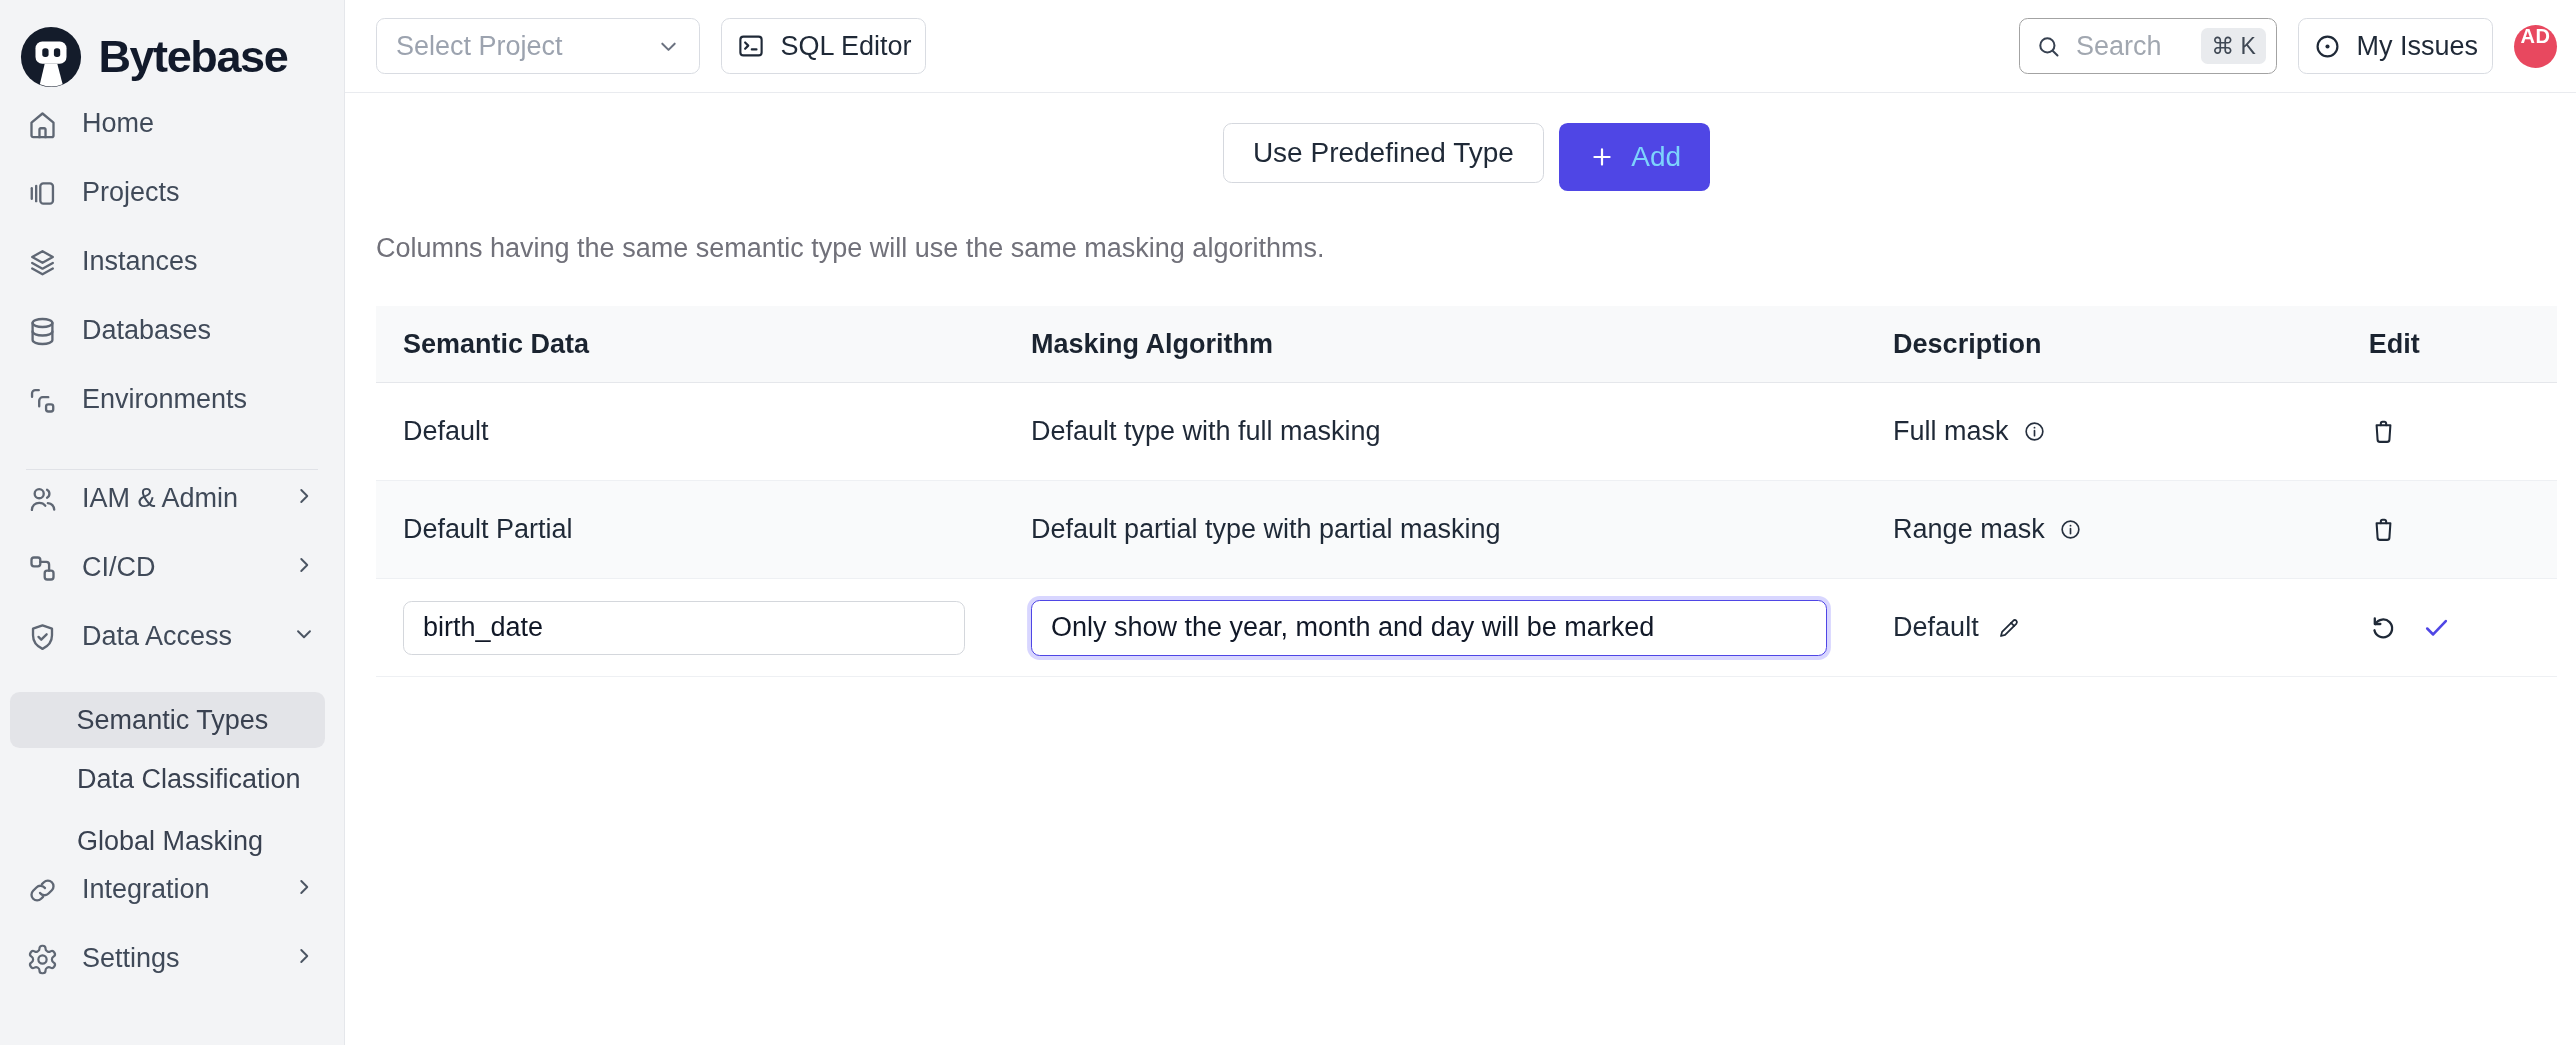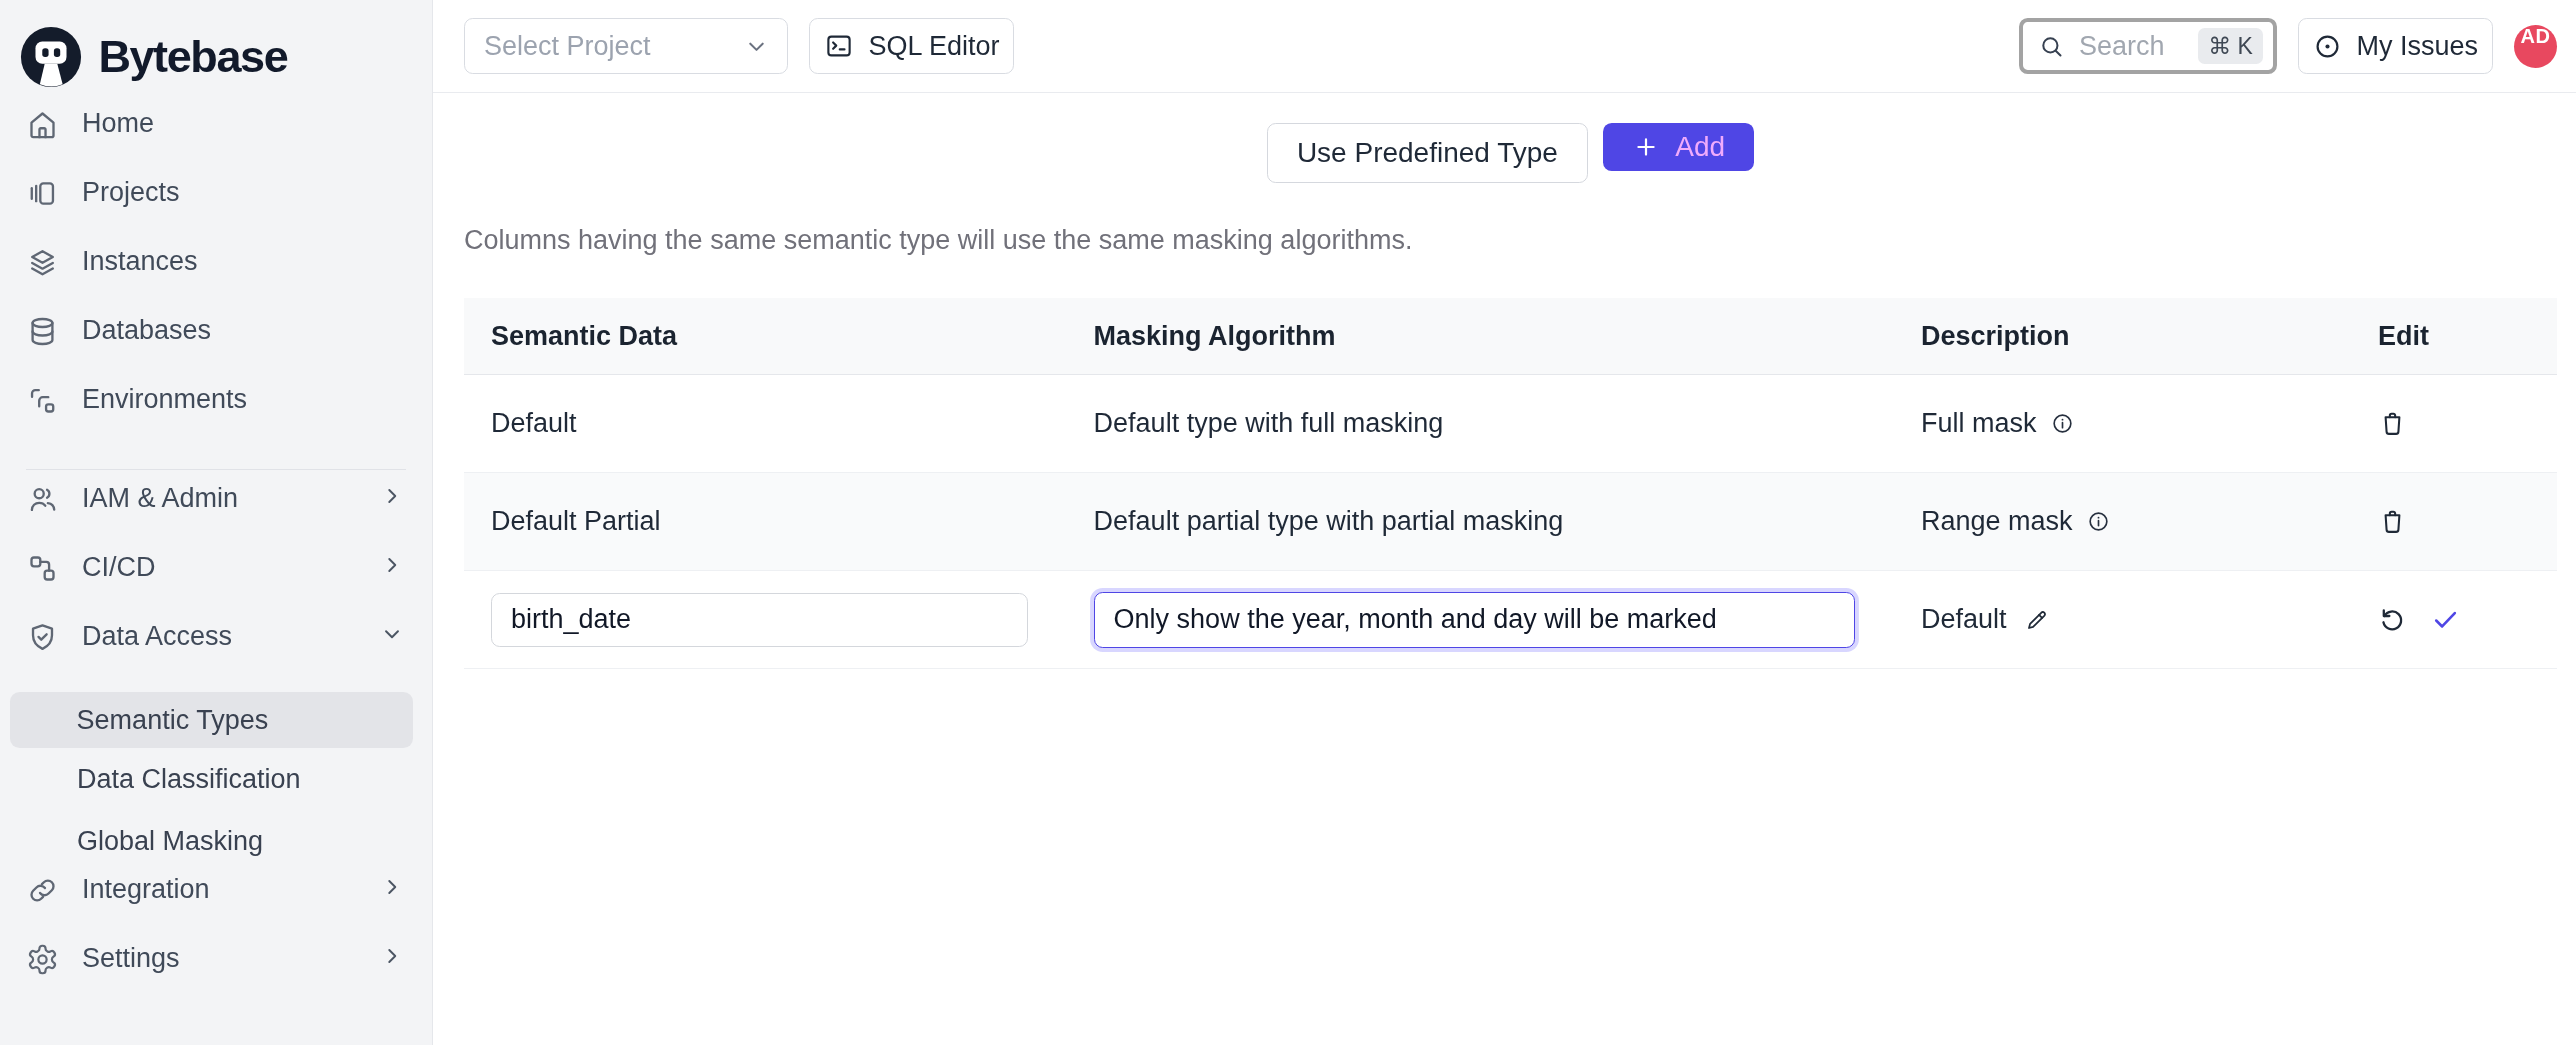--- a/index.html
+++ b/index.html
@@ -7,21 +7,21 @@
   body {
     font-family: "Liberation Sans", sans-serif;
     background: #ffffff;
     color: #1f2937;
     overflow: hidden;
   }
   .app { display: flex; width: 2576px; height: 1045px; }
 
   
   .sidebar {
-    width: 433px; flex-shrink: 0; height: 100%;
+    width: 345px; flex-shrink: 0; height: 100%;
     background: #f3f4f6;
     border-right: 1px solid #e5e7eb;
     padding-top: 15.4px;
   }
   .logo { display: flex; align-items: center; gap: 15.4px; padding: 9.6px 0 5.8px 19px; }
   .logo-text { font-size: 45px; font-weight: 700; color: #121a2b; letter-spacing: -1.4px; }
   .nav { margin-top: 13.5px; }
   .nav-item {
     height: 69px; display: flex; gap: 23px;
     padding: 0 27px 0 26px; cursor: pointer;
@@ -55,21 +55,21 @@
     padding: 0 17.3px 0 19px; background: #fff; cursor: pointer;
   }
   .select-project .ph { color: #9ca3af; font-size: 27px; }
   .btn-plain {
     height: 56px; border: 1px solid #d9dce2; border-radius: 8.7px; background: #fff;
     display: flex; align-items: center; gap: 14.4px; padding: 0 14px;
     font-size: 27px; color: #1f2937; cursor: pointer; font-family: inherit;
   }
   .spacer { flex: 1; }
   .search-box {
-    width: 258px; height: 56px; border: 4px solid #a3a3a3; border-radius: 8.7px;
+    width: 258px; height: 56px; border: 1px solid #a3a3a3; border-radius: 8.7px;
     display: flex; align-items: center; gap: 13.5px; padding: 0 9.6px 0 15.4px;
     background: #fff; cursor: text;
   }
   .search-box input {
     border: none; outline: none; width: 96px; font-size: 27px;
     font-family: inherit; color: #374151; background: transparent;
   }
   .search-box input::placeholder { color: #a1a7b0; }
   .kbd {
     margin-left: auto; background: #e9ebee; border-radius: 6.7px;
@@ -84,22 +84,22 @@
 
   .content { flex: 1; padding: 30px 19px 0 31px; min-width: 0; }
   .actions-row { display: flex; justify-content: center; gap: 15px; }
   .btn-secondary {
     height: 60px; padding: 0 29px; background: #fff;
     border: 1px solid #d5d8de; border-radius: 8.7px;
     font-size: 28px; color: #1f2937; font-family: inherit; cursor: pointer;
     display: flex; align-items: center;
   }
   .btn-primary {
-    height: 48px; padding: 0 29px; background: #4f46e5; border: none; border-radius: 8.7px;
-    font-size: 28px; color: #f0abfc; font-family: inherit; cursor: pointer;
+    height: 68px; padding: 0 29px; background: #4f46e5; border: none; border-radius: 8.7px;
+    font-size: 28px; color: #7dd3fc; font-family: inherit; cursor: pointer;
     display: flex; align-items: center; gap: 15.4px;
   }
   .caption { margin-top: 42px; font-size: 27px; color: #71717a; }
 
   
   .sem-table { margin-top: 42px; width: 100%; }
   .t-row { display: grid; grid-template-columns: 638fr 876fr 468fr 234fr; align-items: center; }
   .t-head { background: #f8f9fa; height: 77px; border-bottom: 1px solid #e5e7eb; }
   .t-head .t-cell { font-weight: 700; font-size: 27px; color: #1b2430; }
   .t-cell { padding-left: 27px; display: flex; align-items: center; gap: 13.5px; min-width: 0; }

